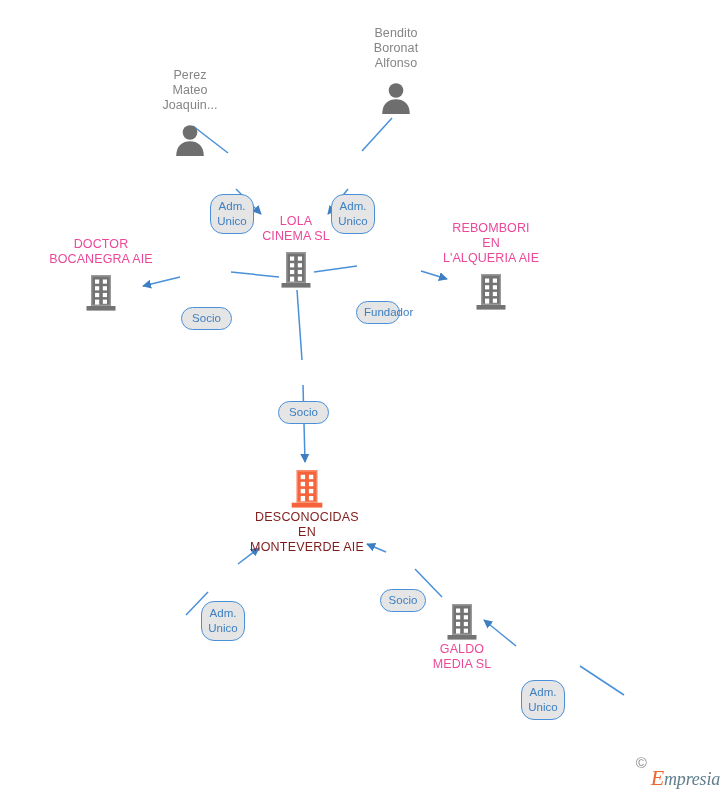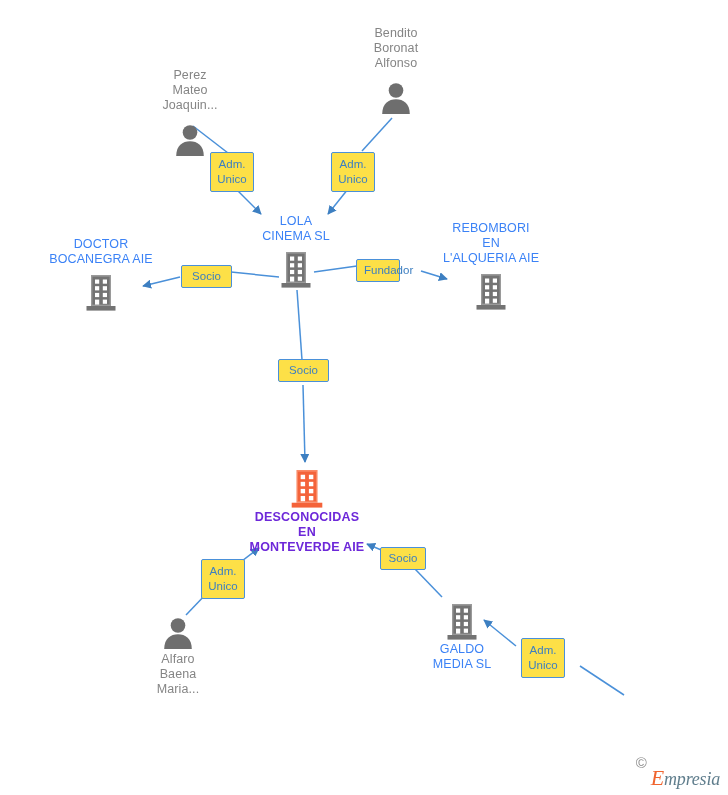--- a/index.html
+++ b/index.html
@@ -34,52 +34,53 @@
     text-align: center;
   }
   .node .label {
     font-size: 12.5px;
     line-height: 15px;
     color: #808080;
     letter-spacing: .1px;
     white-space: pre-line;
   }
   .node.company .label {
-    color: #3b82f6;
+    color: #ec4899;
   }
   .node.person .label {
     color: #858585;
   }
   .node.focus .label {
-    color: #6d28d9;
-    font-weight: bold;
+    color: #7f1d1d;
+    font-weight: normal;
     letter-spacing: .2px;
   }
   .glyph {
     height: 42px;
     display: flex;
     align-items: flex-end;
     justify-content: center;
   }
   .node.labelTop .glyph { margin-top: 2px; }
   .node.labelBottom .glyph { margin-bottom: 2px; }
 
   
   .edge-label {
     position: absolute;
     border: 1.4px solid #4a90d9;
-    border-radius: 2px;
-    background: #fde047;
+    border-radius: 13px;
+    background: #e5e5e5;
     color: #3d7fc1;
     font-size: 11.5px;
     line-height: 15px;
     text-align: center;
     padding: 3px 7px;
     box-sizing: border-box;
     white-space: pre-line;
+    margin-top: 42px;
   }
   .edge-label.two { padding: 4px 6px; }
 
   
   #watermark {
     position: absolute;
     right: 8px;
     bottom: 4px;
     display: flex;
     align-items: center;
@@ -260,31 +261,20 @@
         <rect x="9" y="24.6" width="4.2" height="5" fill="#ffffff"></rect>
         <rect x="16.8" y="24.6" width="4.2" height="4.2" fill="#ffffff"></rect>
         <rect x="0.5" y="31" width="29" height="4.6" fill="#f4633a"></rect>
       </svg>
     </div>
     <div class="label">DESCONOCIDAS
 EN
 MONTEVERDE AIE</div>
   </div>
 
-  <div class="node person labelBottom" style="left:178px;top:608px;">
-    <div class="glyph">
-      <svg width="34" height="34" viewBox="0 0 34 34">
-        <circle cx="17" cy="9.5" r="7.3" fill="#6e6e6e"></circle>
-        <path d="M 3.2 33 C 3.2 22.6 9.6 18.2 17 18.2 C 24.4 18.2 30.8 22.6 30.8 33 Z" fill="#6e6e6e"></path>
-      </svg>
-    </div>
-    <div class="label">Alfaro
-Baena
-Maria...</div>
-  </div>
 
   <div class="node company labelBottom" style="left:462px;top:598px;">
     <div class="glyph">
       <svg width="30" height="36" viewBox="0 0 30 36">
         <rect x="5" y="0" width="20" height="31" fill="#9a9a9a"></rect>
         <rect x="6.4" y="1.6" width="17.2" height="28" fill="#737373"></rect>
         <rect x="9" y="4.5" width="4.2" height="4.2" fill="#ffffff"></rect>
         <rect x="16.8" y="4.5" width="4.2" height="4.2" fill="#ffffff"></rect>
         <rect x="9" y="11.2" width="4.2" height="4.2" fill="#ffffff"></rect>
         <rect x="16.8" y="11.2" width="4.2" height="4.2" fill="#ffffff"></rect>

